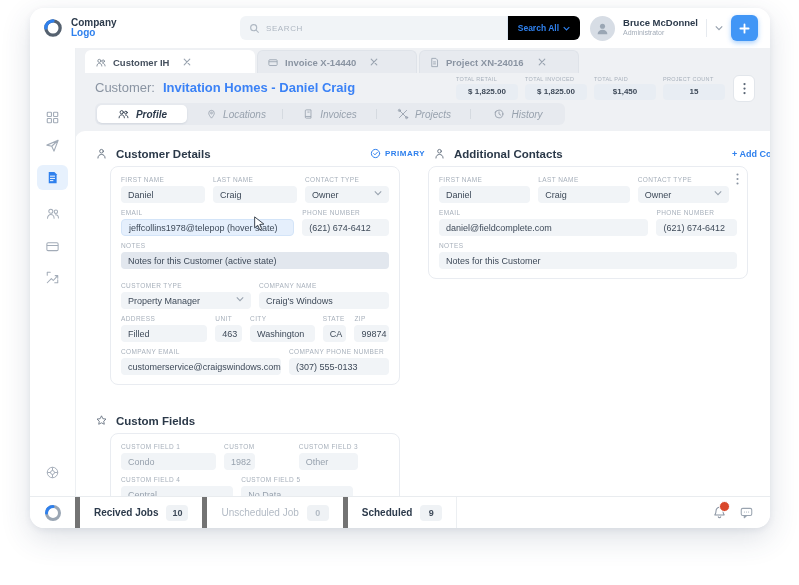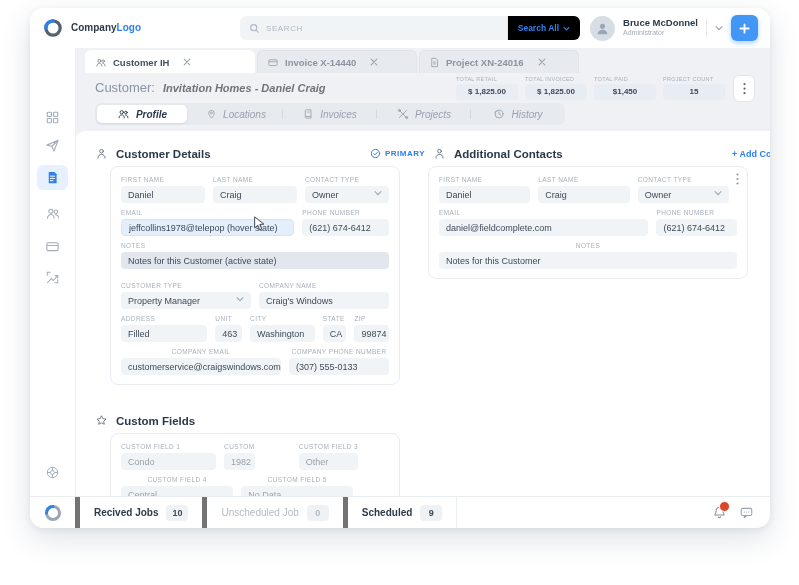--- a/index.html
+++ b/index.html
@@ -9,21 +9,21 @@
     -webkit-font-smoothing:antialiased;overflow:hidden;
   }
   .app{
     position:absolute;left:30px;top:8px;width:740px;height:520px;
     background:#fff;border-radius:14px;overflow:hidden;
     box-shadow:0 10px 30px rgba(50,70,100,.16),0 2px 6px rgba(50,70,100,.08);
   }
   
   .topbar{position:absolute;left:0;top:0;right:0;height:40px;background:#fff;display:flex;align-items:center;z-index:5;}
   .logo{display:flex;align-items:center;gap:7px;padding-left:12px;width:130px;cursor:pointer;}
-  .logo-text{display:flex;line-height:10px;}
+  .logo-text{display:flex;flex-direction:column;line-height:10px;}
   .logo-text .l1{font-size:10px;font-weight:700;color:#2C3A4B;}
   .logo-text .l2{font-size:10px;font-weight:700;color:#2F80ED;}
   .searchbar{
     width:340px;height:24px;background:#F1F4F7;border-radius:6px;margin-left:68px;
     display:flex;overflow:hidden;
   }
   .searchbar input{
     flex:1;border:0;background:transparent;outline:none;font-size:8px;letter-spacing:.6px;
     color:#5A6676;padding:0 6px;font-family:"Liberation Sans","DejaVu Sans",sans-serif;
   }
@@ -61,21 +61,21 @@
   .wtab.active{background:#fff;border-color:#fff;color:#45505E;}
   .wtab .wlabel{font-size:9.5px;font-weight:600;white-space:nowrap;}
   .wtab.active .wlabel{color:#45505E;}
   .wtab .ticn{display:flex;color:#9AA4B0;}
   .wtab.active .ticn{color:#7C8794;}
   .wtab .close{margin-left:8px;display:flex;cursor:pointer;}
   
   .custbar{position:absolute;left:45px;top:64px;right:0;height:31px;display:flex;align-items:center;}
   .cust-title{padding-left:20px;display:flex;align-items:baseline;gap:8px;white-space:nowrap;}
   .cust-prefix{font-size:13px;color:#8A94A2;}
-  .cust-name{font-size:11px;font-weight:700;color:#737373;font-style:italic;}
+  .cust-name{font-size:13px;font-weight:700;color:#3b82f6;}
   .stats{margin-left:auto;display:flex;gap:7px;align-items:flex-start;padding-right:8px;}
   .stat{display:flex;flex-direction:column;}
   .stat .slabel{font-size:5.5px;color:#A8B1BC;letter-spacing:.3px;margin-bottom:2px;}
   .stat .sval{
     background:#E8EDF3;border-radius:4px;height:16px;min-width:48px;padding:0 7px;
     display:flex;align-items:center;justify-content:center;font-size:8px;font-weight:700;color:#3E4A59;
   }
   .dots-btn{
     width:20px;height:25px;background:#fff;border:1px solid #E2E6EB;border-radius:6px;
     display:flex;align-items:center;justify-content:center;margin-right:15px;margin-top:2px;cursor:pointer;
@@ -96,21 +96,21 @@
   
   .content{
     position:absolute;left:45px;top:123px;right:0;bottom:31px;background:#fff;
     border-radius:10px 0 0 0;overflow:hidden;
   }
   .sec-head{position:absolute;display:flex;align-items:center;gap:8px;color:#2B3949;font-size:11.5px;font-weight:700;}
   .primary-badge{display:flex;align-items:center;gap:4px;color:#2F80ED;font-size:8px;font-weight:700;letter-spacing:.5px;cursor:pointer;}
   .add-contact{color:#2F80ED;font-size:9px;font-weight:700;cursor:pointer;}
   .fcard{position:absolute;background:#fff;border:1px solid #E9ECF1;border-radius:8px;padding:9px 10px;box-sizing:border-box;}
   .frow{display:flex;gap:8px;margin-bottom:6px;}
-  .frow:last-child{margin-bottom:0;text-align:center;}
+  .frow:last-child{margin-bottom:0;}
   .frow.gap-after{margin-bottom:13px;}
   .field{display:flex;flex-direction:column;min-width:0;}
   .w1{flex:1;}.w2{flex:2;}.w26{flex:2.6;}.w17{flex:1.7;}.w055{flex:.55;}.w105{flex:1.05;margin-left:36px;}
   .wadr{flex:2;}.wunit{flex:.62;}.wcity{flex:1.5;}.wstate{flex:.55;}.wzip{flex:.8;}
   .wce{flex:1.6;}.spacer{flex:.42;}
   .flabel{font-size:6.5px;color:#A7B0BB;letter-spacing:.4px;line-height:7px;margin-bottom:3px;white-space:nowrap;overflow:hidden;}
   .fvalue{
     height:17px;background:#F1F4F7;border-radius:4px;font-size:9px;color:#3E4A59;
     display:flex;align-items:center;padding:0 7px;white-space:nowrap;overflow:hidden;cursor:text;position:relative;
   }

